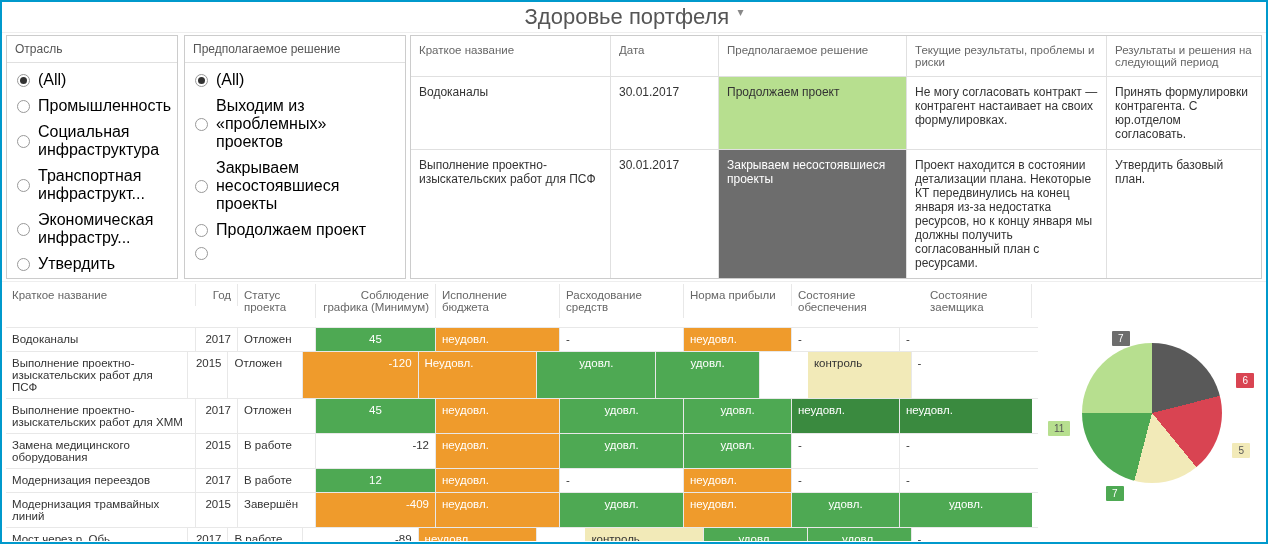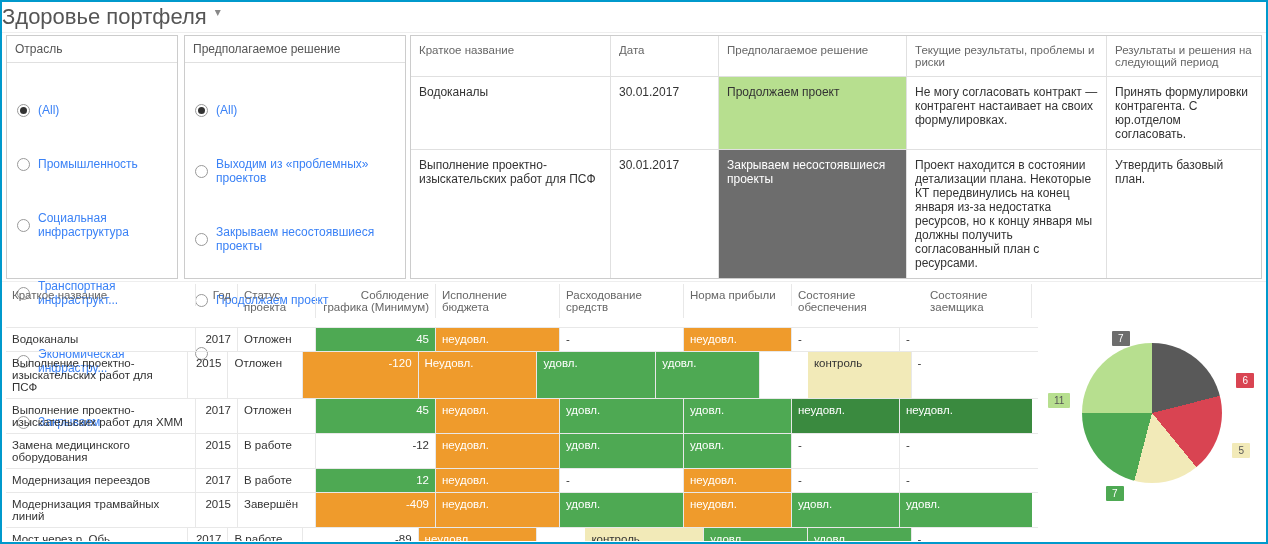--- a/index.html
+++ b/index.html
@@ -1,24 +1,24 @@
 <!DOCTYPE html>
 <html><head>
 <meta charset="utf-8">
 <style>
   * { box-sizing: border-box; margin: 0; padding: 0; }
   body { font-family: "Segoe UI", Arial, sans-serif; font-size: 12px; color: #333; background: #fff; }
   .dashboard { width: 1268px; height: 544px; border: 2px solid #0099cc; overflow: hidden; position: relative; }
-  .title-bar { font-size: 22px; font-weight: 300; color: #555; padding: 2px 0; border-bottom: 1px solid #eee; }
+  .title-bar { text-align: center; font-size: 22px; font-weight: 300; color: #555; padding: 2px 0; border-bottom: 1px solid #eee; }
   .title-bar .filter-icon { font-size: 12px; vertical-align: super; color: #888; margin-left: 2px; }
   .top-section { display: flex; height: 248px; justify-content: center; }
   .slicer { border: 1px solid #ccc; margin: 2px 2px 2px 4px; background: #fff; }
   .slicer-header { padding: 6px 8px; font-size: 12px; color: #555; border-bottom: 1px solid #e0e0e0; }
   .slicer-body { padding: 4px 2px; }
-  .slicer-item { display: flex; align-items: center; padding: 4px 8px; cursor: pointer; font-size: 12px; color: #3b82f6; margin-top: 32px; }
+  .slicer-item { display: flex; align-items: center; padding: 4px 8px; cursor: pointer; font-size: 16px; color: #000000; }
   .radio { width: 13px; height: 13px; border-radius: 50%; border: 1px solid #999; margin-right: 8px; display: inline-flex; align-items: center; justify-content: center; flex-shrink: 0; }
   .radio.selected::after { content: ""; width: 7px; height: 7px; background: #333; border-radius: 50%; display: block; }
   .slicer1 { width: 172px; }
   .slicer2 { width: 222px; }
   .detail-table { flex: 1; border: 1px solid #ccc; margin: 2px 4px 2px 2px; overflow: hidden; }
   .dt-row { display: flex; border-bottom: 1px solid #e0e0e0; }
   .dt-head { color: #666; font-size: 11.5px; }
   .dt-cell { padding: 8px 8px; border-right: 1px solid #e0e0e0; overflow: hidden; }
   .dt-c1 { width: 200px; }
   .dt-c2 { width: 108px; }
@@ -36,21 +36,21 @@
   .gt-head .gt-cell { white-space: normal; }
   .gt-c0 { width: 190px; white-space: normal; }
   .gt-c1 { width: 42px; text-align: right; }
   .gt-c2 { width: 78px; }
   .gt-c3 { width: 120px; text-align: right; }
   .gt-c4 { width: 124px; }
   .gt-c5 { width: 124px; }
   .gt-c6 { width: 108px; }
   .gt-c7 { width: 108px; }
   .gt-c8 { width: 132px; border-right: none; }
-  .c-green { background: #4ea953; color: #fff; }
+  .c-green { background: #4ea953; color: #fff; text-align: center; }
   .c-orange { background: #ef9b2c; color: #fff; }
   .c-darkgreen { background: #3a8a3f; color: #fff; }
   .c-yellow { background: #f2eab8; color: #333; margin-left: 48px; }
   .chart-area { width: 220px; margin: 2px 4px 2px 2px; position: relative; display: flex; align-items: center; justify-content: center; }
   .pie-wrap { position: relative; width: 160px; height: 160px; }
   .pie { width: 140px; height: 140px; border-radius: 50%; position: absolute; top: 10px; left: 10px;
     background: conic-gradient(
       #595959 0deg 75.8deg,
       #d94452 75.8deg 140.7deg,
       #f2eab8 140.7deg 194.6deg,
@@ -94,21 +94,21 @@
           <div class="slicer-item">
             <span class="radio"></span>
             <span>Транспортная инфраструкт...</span>
           </div>
           <div class="slicer-item">
             <span class="radio"></span>
             <span>Экономическая инфрастру...</span>
           </div>
           <div class="slicer-item">
             <span class="radio"></span>
-            <span>Закрываем</span>
+            <span>Утвердить</span>
           </div>
         </div>
     </div>
 
     <div class="slicer slicer2">
       <div class="slicer-header">Предполагаемое решение</div>
       <div class="slicer-body" id="slicer2-body">
           <div class="slicer-item">
             <span class="radio selected"></span>
             <span>(All)</span>
@@ -253,18 +253,18 @@
         </div>
     </div>
 
     <div class="chart-area">
       <div class="pie-wrap">
         <div class="pie"></div>
         <div class="pie-label" style="top:-2px; left:40px;">7</div>
         <div class="pie-label red" style="top:40px; right:-22px;">6</div>
         <div class="pie-label yellow" style="top:110px; right:-18px;">5</div>
         <div class="pie-label green" style="bottom:-8px; left:34px;">7</div>
-        <div class="pie-label lightgreen" style="top:60px; left:-24px;">11</div>
+        <div class="pie-label lightgreen" style="top:88px; left:-24px;">11</div>
       </div>
     </div>
   </div>
 
 </div>
 
 </body></html>

